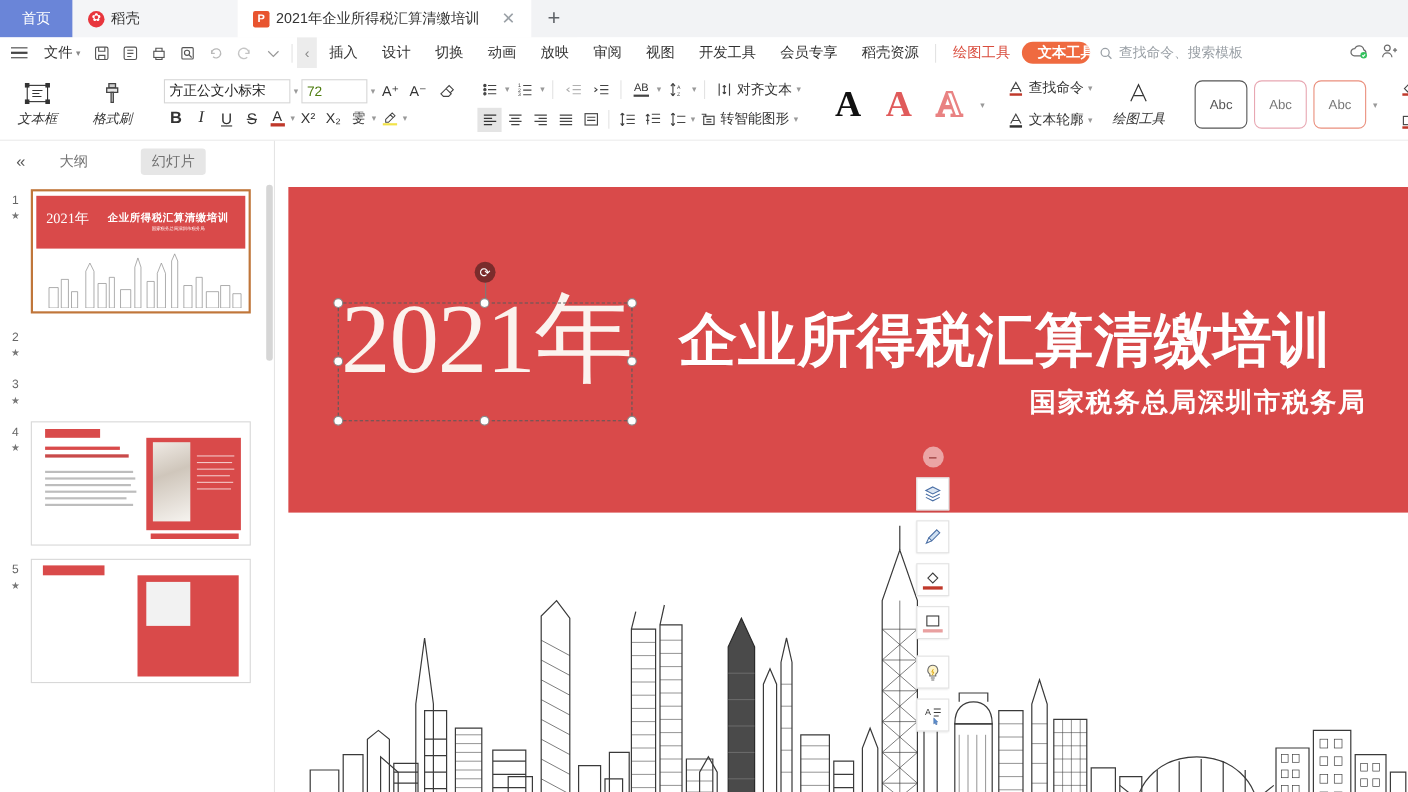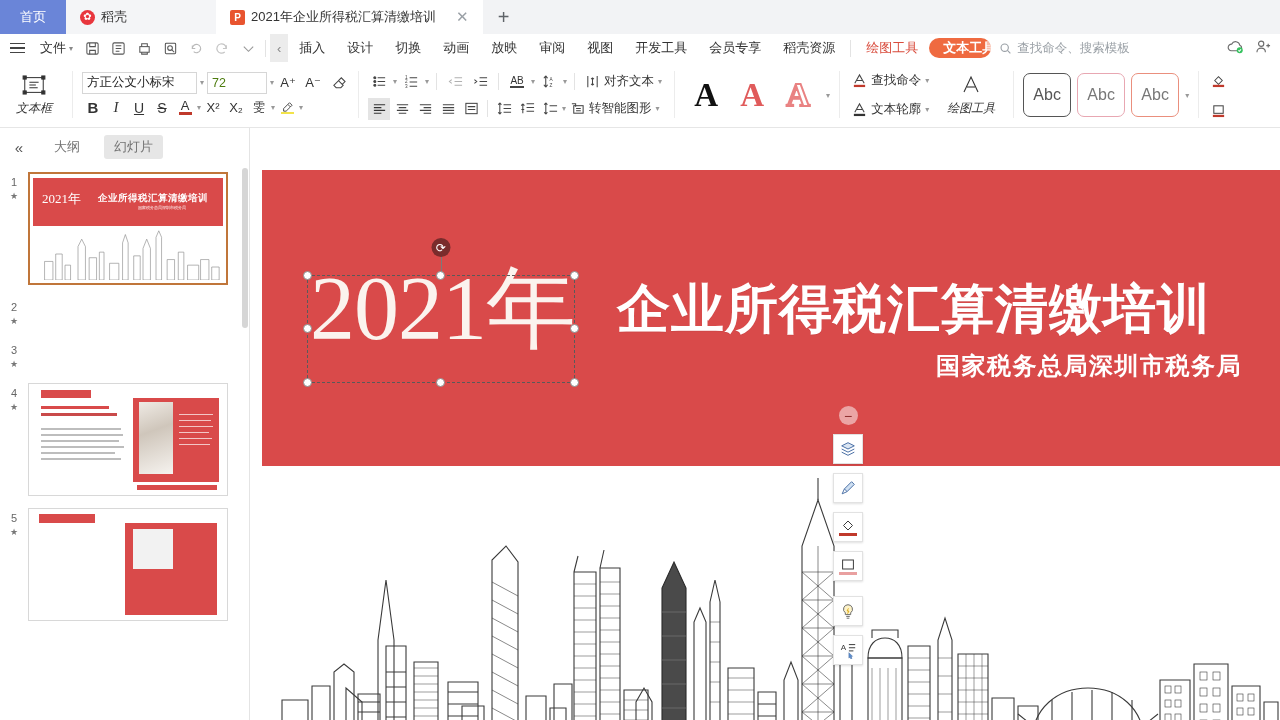--- a/index.html
+++ b/index.html
@@ -84,34 +84,34 @@
   .tbtn.on{ background:#e4e4e4; }
   .tbtn svg{width:15px;height:15px;}
   .stack{ display:flex;flex-direction:column;justify-content:center;height:58px; }
 
   .agroup{display:flex;align-items:center;gap:2px;}
   .wordart{ width:44px;height:44px;display:flex;align-items:center;
             justify-content:center;font-size:33px;font-weight:bold;
             font-family:"Liberation Serif",serif;line-height:1;}
   .abcbox{ width:48px;height:44px;border:1.5px solid #555;border-radius:7px;
            display:flex;align-items:center;justify-content:center;
-           font-size:16px;color:#555;background:#fff; }
+           font-size:12px;color:#555;background:#fff; }
   .abcbox.p1{border-color:#e8a7b2;color:#777;}
   .abcbox.p2{border-color:#ea8f7d;color:#777;}
   .lblbtn{display:flex;align-items:center;gap:4px;font-size:12.5px;color:#333;
           height:24px;padding:0 3px;white-space:nowrap;}
   .lblbtn svg{width:15px;height:15px;flex:none;}
 
   
   .leftpanel{ position:absolute;left:0;top:128px;width:250px;height:592px;
               background:#fff;border-right:1px solid #e4e4e4; }
   .lp-head{ height:38px;display:flex;align-items:center;gap:14px;padding-left:8px;}
   .lp-collapse{ font-size:15px;color:#555;width:22px;text-align:center; }
   .lp-tab{ font-size:13px;color:#737373;padding:3px 10px;border-radius:3px; }
-  .lp-tab.on{ background:#e6e6e6; }
+  .lp-tab.on{ background:#e6e6e6;margin-left:24px; }
   .thumbs{ position:absolute;top:38px;left:0;width:250px;height:554px;
            overflow:hidden; }
   .thumbrow{ display:flex; align-items:flex-start; padding:6px 0 0 0; }
   .tnum{ width:28px;text-align:center;font-size:11px;color:#666;
          padding-top:3px;line-height:1.3; }
   .tnum .star{ display:block;font-size:9px;color:#777;margin-top:2px; }
   .tcard{ width:200px;height:113px;border:1px solid #d8d8d8;background:#fff;
           position:relative;overflow:hidden; }
   .tcard.sel{ border:2px solid #c0763a; }
   .scrollbar{ position:absolute;right:1px;top:40px;width:6px;height:160px;
@@ -340,20 +340,30 @@
             <path d="M8 8h10M8 11h7M8 14h9"></path>
             <rect x="1.2" y="1.2" width="3.4" height="3.4" fill="#333"></rect>
             <rect x="21.4" y="1.2" width="3.4" height="3.4" fill="#333"></rect>
             <rect x="1.2" y="17.4" width="3.4" height="3.4" fill="#333"></rect>
             <rect x="21.4" y="17.4" width="3.4" height="3.4" fill="#333"></rect>
           </svg>
         <span class="lbl">文本框</span>
       </div>
     </div>
 
+    <div class="rgroup">
+      <div class="bigbtn">
+        <svg viewBox="0 0 24 24" fill="none" stroke="#444" stroke-width="1.2">
+            <path d="M9 3h6v4H9z" fill="#cfcfcf"></path>
+            <path d="M7 7h10v4H7z" fill="#e8e8e8"></path>
+            <path d="M11 11h2v9h-2z" fill="#ddd"></path>
+          </svg>
+        <span class="lbl">格式刷</span>
+      </div>
+    </div>
 
     <div class="rdiv"></div>
 
     <div class="rgroup">
       <div class="stack">
         <div class="fontrow">
           <div class="fontname">
             <span>方正公文小标宋</span>
           </div>
           <span class="selcaret">▾</span>

